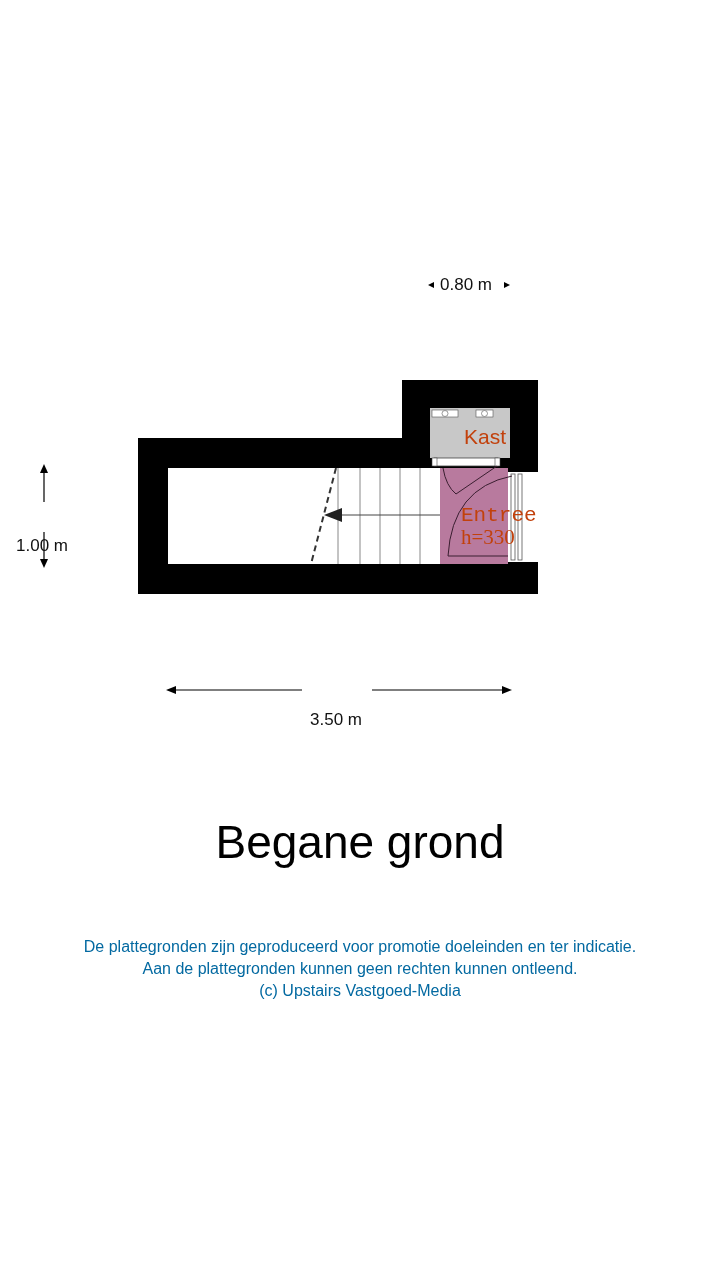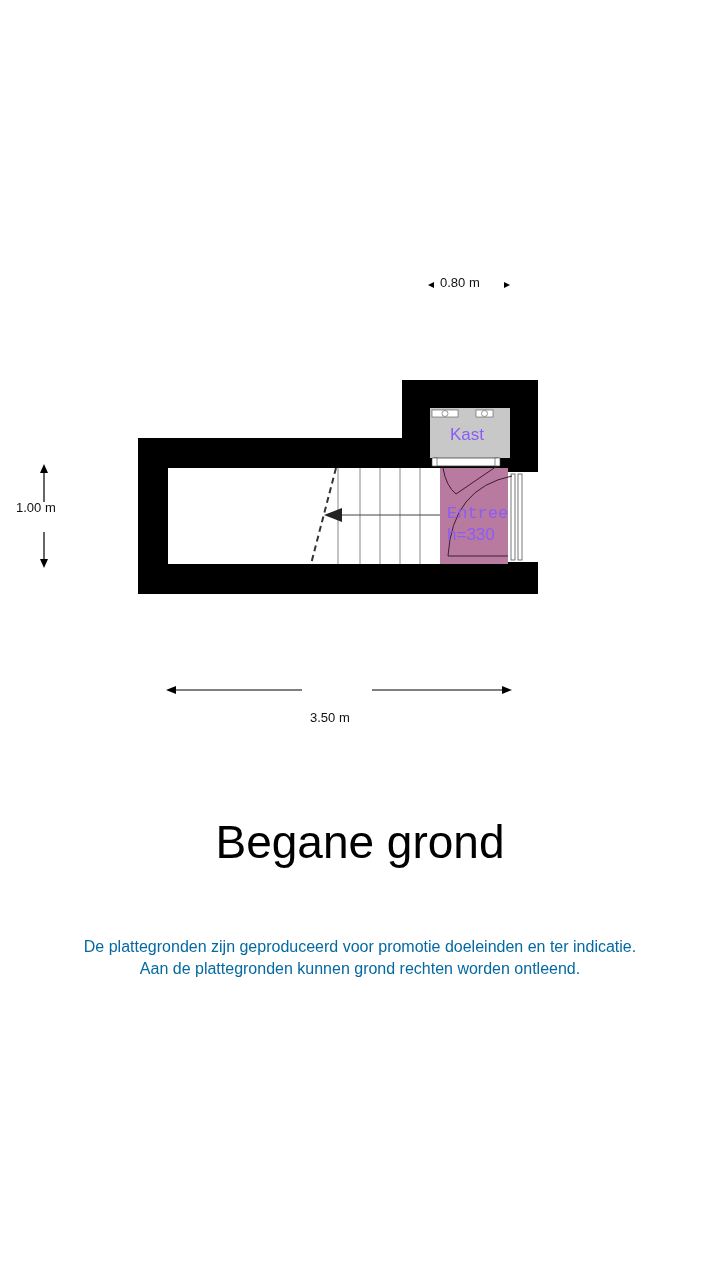--- a/index.html
+++ b/index.html
@@ -1,43 +1,43 @@
 <!DOCTYPE html>
 <html><head>
 <meta charset="utf-8">
 <style>
   html, body { margin:0; padding:0; background:#ffffff; }
   body { width:720px; height:1280px; position:relative; overflow:hidden;
          font-family:"Liberation Sans", sans-serif; color:#000; }
   .abs { position:absolute; }
-  .dim-label { font-size:13px; color:#111;text-align:right; }
+  .dim-label { font-size:17px; color:#111;text-align:right; }
   .title { left:0; width:720px; top:796px; text-align:center; font-size:46px;margin-top:19px; }
   .disclaimer { left:0; width:720px; top:936px; text-align:center; font-size:16px; line-height:22px; color:#0369a1; }
-  .room-label { font-size:17px; color:#8b5cf6; }
+  .room-label { font-size:21px; color:#c2410c;margin-left:14px; }
 </style>
 </head>
 <body>
 
 <div class="abs" style="left:428px; top:275px; width:84px; height:20px;">
   <svg class="abs" style="left:0; top:6px;" width="8" height="8">
       <polygon points="0,4 6,1 6,7" fill="#000"></polygon>
     </svg>
   <span class="abs dim-label" style="left:12px; top:0;">0.80 m</span>
   <svg class="abs" style="left:74px; top:6px;" width="8" height="8">
       <polygon points="8,4 2,1 2,7" fill="#000"></polygon>
     </svg>
 </div>
 
 <svg class="abs" style="left:36px; top:464px;" width="16" height="104">
   <line x1="8" y1="8" x2="8" y2="38" stroke="#000" stroke-width="1.2"></line>
   <polygon points="8,0 4,9 12,9" fill="#000"></polygon>
   <line x1="8" y1="68" x2="8" y2="96" stroke="#000" stroke-width="1.2"></line>
   <polygon points="8,104 4,95 12,95" fill="#000"></polygon>
 </svg>
-<span class="abs dim-label" style="left:16px; top:500px;">1.00 m</span>
+<span class="abs dim-label" style="left:16px; top:536px;">1.00 m</span>
 
 <svg class="abs" style="left:0; top:0;" width="720" height="720">
 
   <rect x="138" y="438" width="400" height="156" fill="#000"></rect>
   <rect x="402" y="380" width="136" height="90" fill="#000"></rect>
 
   <rect x="168" y="468" width="272" height="96" fill="#fff"></rect>
 
   <rect x="508" y="472" width="30" height="90" fill="#fff"></rect>
   <rect x="511" y="474" width="4" height="86" fill="#fff" stroke="#555" stroke-width="0.8"></rect>
@@ -67,28 +67,29 @@
     <line x1="400" y1="468" x2="400" y2="564"></line>
     <line x1="420" y1="468" x2="420" y2="564"></line>
   </g>
   <line x1="336" y1="468" x2="311" y2="564" stroke="#333" stroke-width="2" stroke-dasharray="6,4"></line>
   <line x1="340" y1="515" x2="440" y2="515" stroke="#444" stroke-width="1"></line>
   <polygon points="324,515 342,508 342,522" fill="#222"></polygon>
 </svg>
 
 <span class="abs room-label" style="left:450px; top:425px;">Kast</span>
 <span class="abs room-label" style="left:447px; top:504px;font-family:Liberation Mono, monospace;">Entree</span>
-<span class="abs room-label" style="left:447px; top:525px;">h=330</span>
+<span class="abs room-label" style="left:447px; top:525px;font-family:Liberation Serif, serif;">h=330</span>
 
 <svg class="abs" style="left:166px; top:682px;" width="346" height="16">
   <polygon points="0,8 10,4 10,12" fill="#000"></polygon>
   <line x1="8" y1="8" x2="136" y2="8" stroke="#000" stroke-width="1.2"></line>
   <line x1="206" y1="8" x2="338" y2="8" stroke="#000" stroke-width="1.2"></line>
   <polygon points="346,8 336,4 336,12" fill="#000"></polygon>
 </svg>
 <span class="abs dim-label" style="left:310px; top:710px;">3.50 m</span>
 
 <div class="abs title">Begane grond</div>
 
 <div class="abs disclaimer">
   <div>De plattegronden zijn geproduceerd voor promotie doeleinden en ter indicatie.</div>
-  <div>Aan de plattegronden kunnen grond rechten worden ontleend.</div>
+  <div>Aan de plattegronden kunnen geen rechten kunnen ontleend.</div>
+  <div>(c) Upstairs Vastgoed-Media</div>
 </div>
 
 </body></html>

